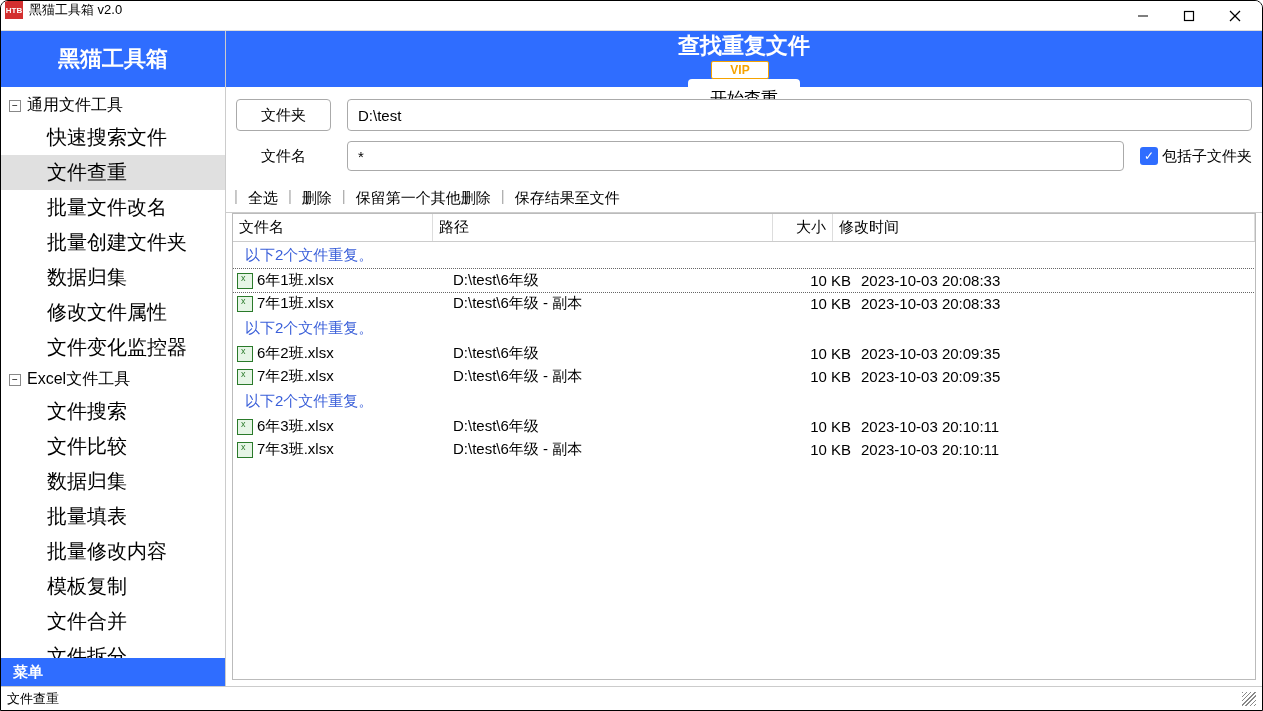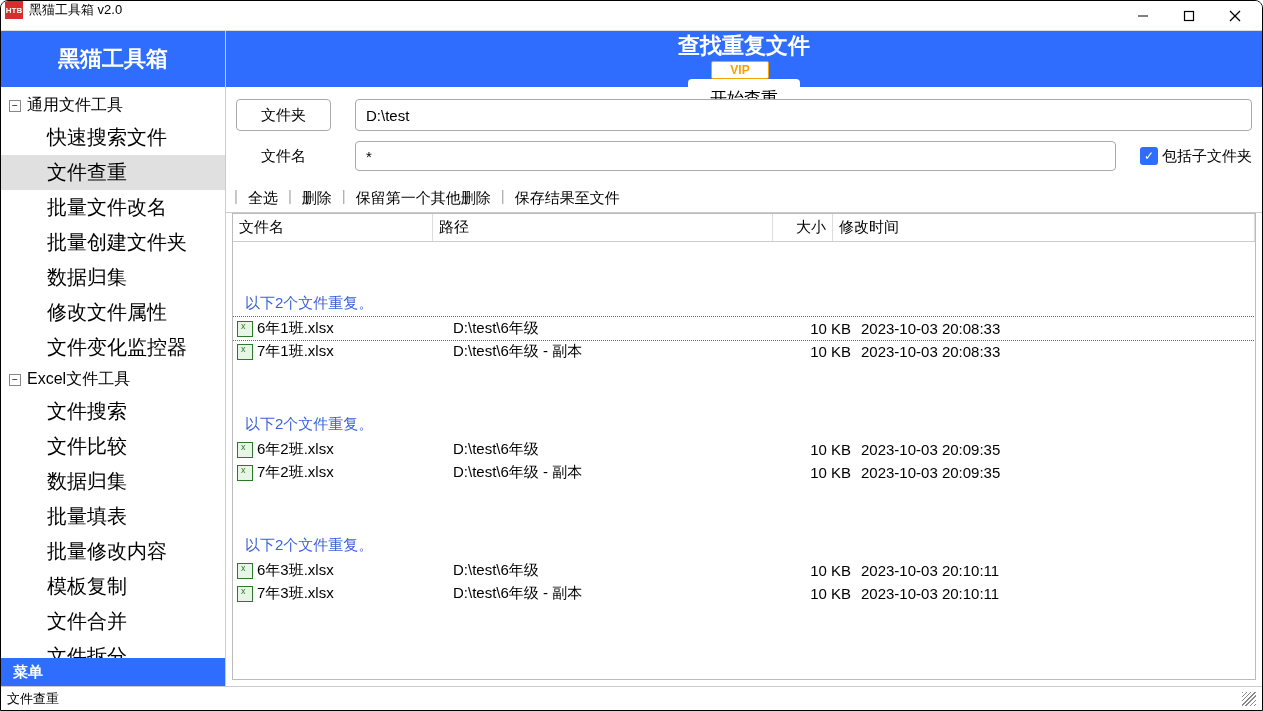--- a/index.html
+++ b/index.html
@@ -21,40 +21,40 @@
 .tree-item.active { background: #e0e0e0; }
 .sidebar-footer { background: #2f6dff; color: #fff; height: 28px; display: flex; align-items: center; padding: 0 12px; font-size: 15px; font-weight: bold; flex-shrink: 0; }
 
 .main { flex: 1; display: flex; flex-direction: column; min-width: 0; }
 .main-header { background: #2f6dff; color: #fff; height: 56px; display: flex; align-items: center; padding: 0 12px; flex-shrink: 0; flex-direction: column; }
 .main-header .ptitle { font-size: 22px; font-weight: bold; flex: 1; }
 .vip-badge { background: #fff; color: #f5a300; border: 1px solid #f5a300; padding: 1px 18px; font-size: 12px; font-weight: bold; border-radius: 2px; margin-right: 8px; }
 .start-btn { background: #fff; color: #000; padding: 8px 22px; font-size: 17px; border: none; border-radius: 4px; cursor: pointer; }
 
 .form { padding: 12px 10px 4px; flex-shrink: 0; }
-.form-row { display: flex; align-items: center; margin-bottom: 10px; gap: 24px; }
+.form-row { display: flex; align-items: center; margin-bottom: 10px; gap: 16px; }
 .folder-btn { width: 95px; height: 32px; background: #fff; border: 1px solid #aaa; border-radius: 4px; cursor: pointer; font-size: 15px; }
 .path-input { flex: 1; height: 32px; border: 1px solid #aaa; border-radius: 4px; padding: 0 10px; font-size: 15px; }
 .fn-label { width: 95px; text-align: center; font-size: 15px; }
 .pattern-input { flex: 1; height: 30px; border: 1px solid #aaa; border-radius: 4px; padding: 0 10px; font-size: 15px; }
 .chk-wrap { display: flex; align-items: center; gap: 4px; font-size: 15px; cursor: pointer; }
 .chk { width: 18px; height: 18px; background: #2f6dff; border-radius: 3px; display: flex; align-items: center; justify-content: center; color: #fff; font-size: 12px; }
 
 .toolbar { display: flex; gap: 2px; padding: 2px 6px; font-size: 15px; color: #000; flex-shrink: 0; border-bottom: 1px solid #ccc; }
 .toolbar .sep { color: #aaa; margin: 0 2px; }
 .toolbar span.act { padding: 2px 6px; cursor: pointer; }
 
 .list-wrap { flex: 1; margin: 0 6px 6px; border: 1px solid #bbb; overflow: auto; min-height: 0; }
 .list-header { display: flex; border-bottom: 1px solid #ccc; font-size: 15px; background: #fff; }
 .list-header div { padding: 4px 6px; border-right: 1px solid #ddd; }
 .col-name { width: 200px; }
 .col-path { width: 340px; }
 .col-size { width: 60px; text-align: right; }
 .col-date { flex: 1; padding-left: 8px; }
-.grp-row { color: #3a5fd9; padding: 4px 12px; font-size: 15px; margin-top: 48px; }
+.grp-row { color: #3a5fd9; padding: 4px 12px; font-size: 15px; }
 .file-row { display: flex; align-items: center; padding: 2px 0 2px 4px; font-size: 15px; cursor: pointer; }
 .file-row.sel { outline: 1px dotted #666; }
 .file-row .icon { width: 16px; height: 16px; border: 1px solid #2a7a2a; background: #e6f5e6; margin-right: 4px; display: inline-block; position: relative; }
 .file-row .icon::after { content: "x"; position: absolute; font-size: 9px; color: #2a7a2a; left: 3px; top: -1px; }
 .file-row .c-name { width: 196px; }
 .file-row .c-path { width: 340px; }
 .file-row .c-size { width: 58px; text-align: right; }
 .file-row .c-date { flex: 1; padding-left: 10px; }
 
 .statusbar { height: 24px; border-top: 1px solid #ccc; display: flex; align-items: center; padding: 0 6px; font-size: 13px; flex-shrink: 0; justify-content: space-between; }

